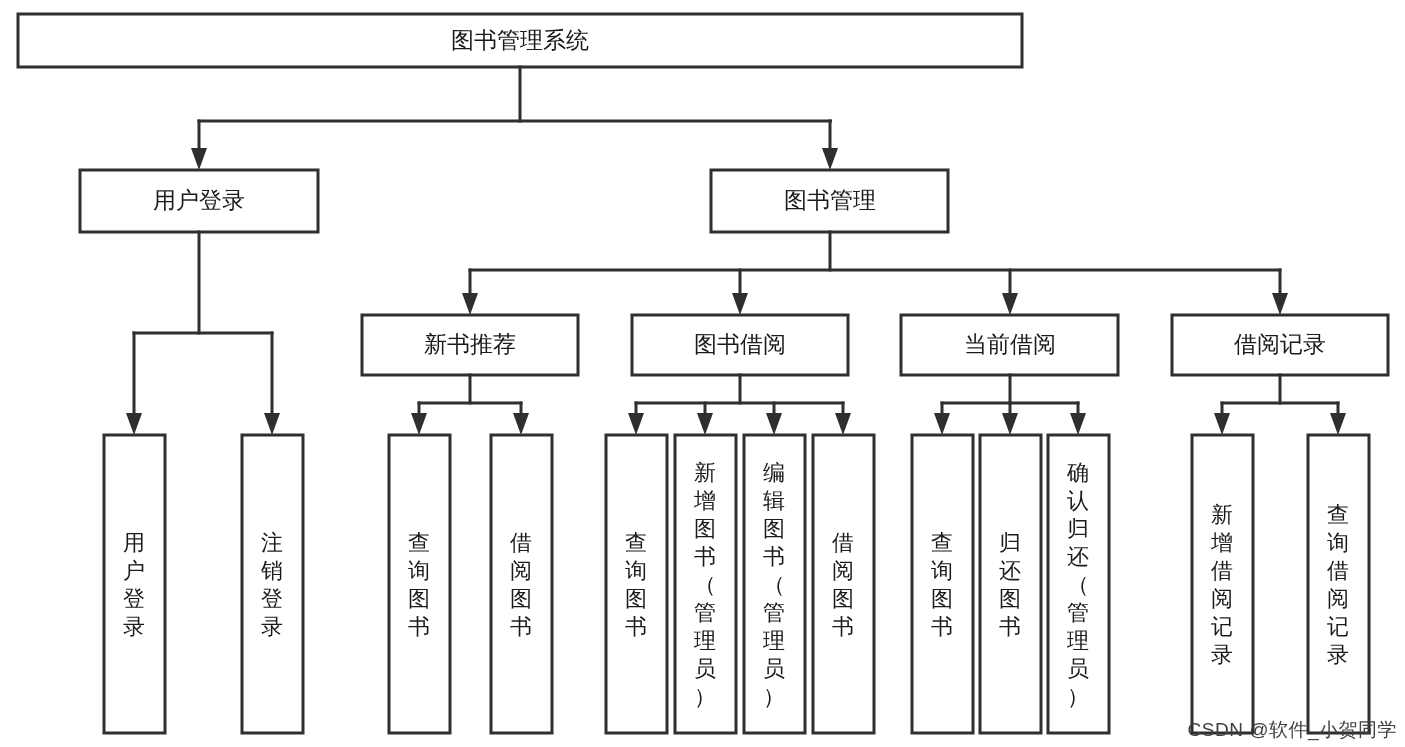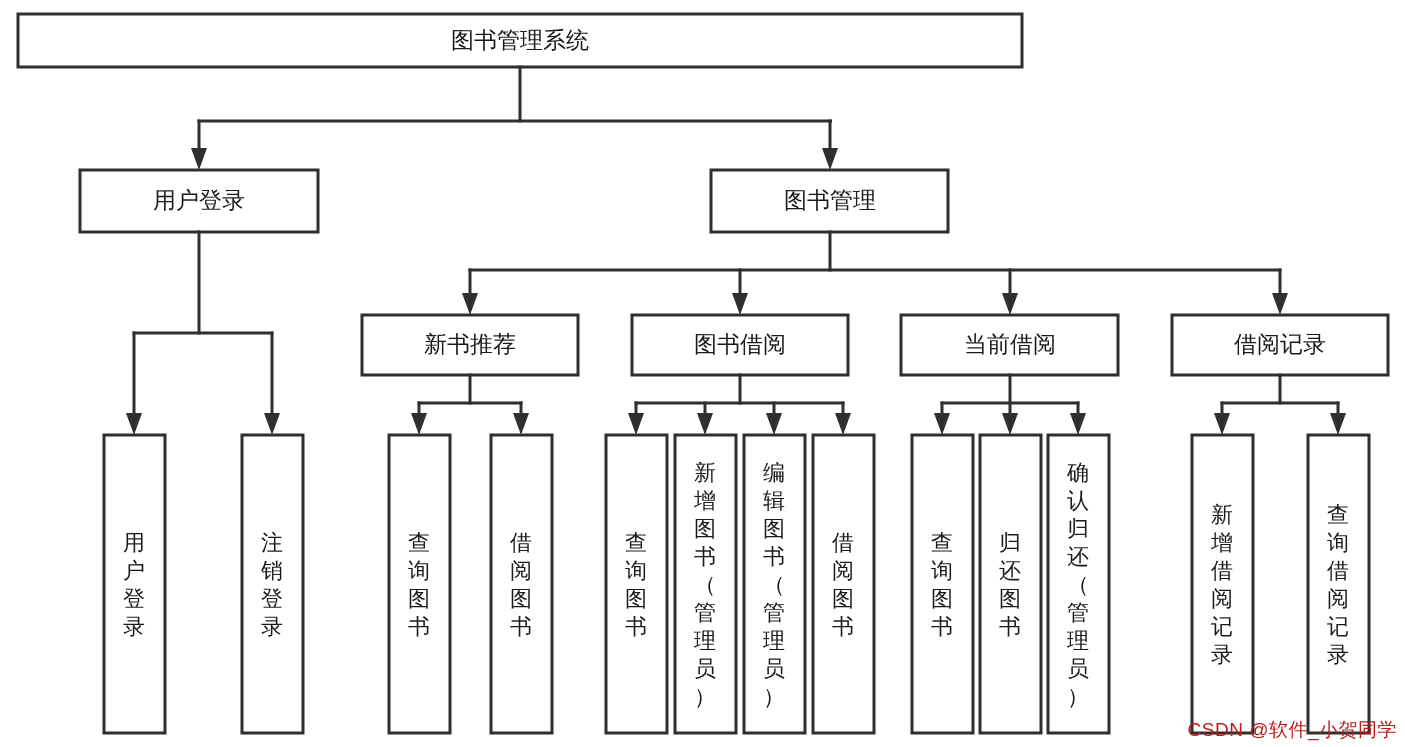--- a/index.html
+++ b/index.html
@@ -23,21 +23,21 @@
   .leaf-label{
     font-family:"Liberation Sans","DejaVu Sans",sans-serif;
     font-size:22px;fill:#1a1a1a;
     text-anchor:middle;
   }
   .watermark{
     position:absolute;
     right:8px;bottom:4px;
     font-family:"Liberation Sans","DejaVu Sans",sans-serif;
     font-size:19px;
-    color:#b91c1c;
+    color:#404040;
     letter-spacing:0.5px;
     white-space:nowrap;
     pointer-events:none;
   }
 </style>
 </head>
 <body>
 
 <svg id="diagram" viewBox="0 0 1405 747" xmlns="http://www.w3.org/2000/svg">
 

